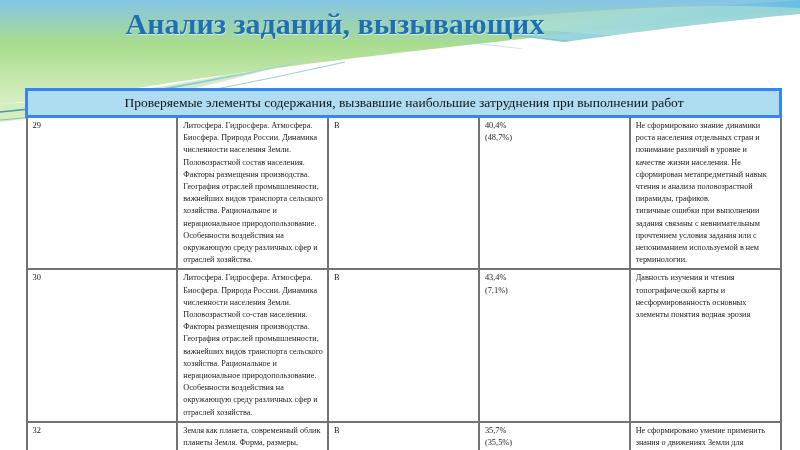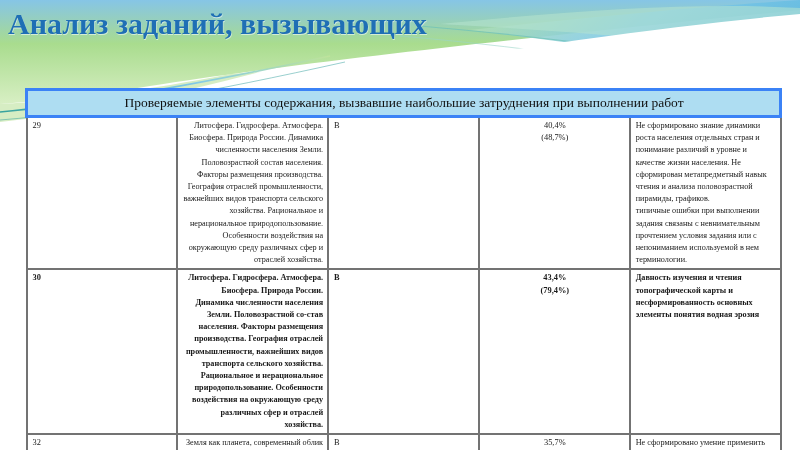--- a/index.html
+++ b/index.html
@@ -20,25 +20,25 @@
   #slide-bg {
     position: absolute;
     left: 0; top: 0;
     width: 800px; height: 450px;
     z-index: 0;
   }
 
   
   #title-block {
     position: absolute;
-    left: 8px;
+    left: 0;
     top: 4px;
     width: 670px;
     z-index: 3;
-    text-align: left;
+    text-align: center;
   }
   .title-line {
     font-family: "Liberation Serif", "DejaVu Serif", serif;
     font-weight: bold;
     font-size: 30px;
     line-height: 40px;
     letter-spacing: 0px;
     color: #1F6FB5;
     white-space: nowrap;
     text-shadow: 0.5px 0.5px 0 rgba(255,255,255,0.55);
@@ -76,35 +76,35 @@
 
   
   .cell {
     border: 2px solid #737373;
     font-size: 8.2px;
     line-height: 12.2px;
     color: #1a1a1a;
     background: #ffffff;
   }
   .cell.num     { width: 36px;  font-size: 8.4px; }
-  .cell.content { width: 180px; text-align: right; }
+  .cell.content { width: 180px; }
   .cell.level   { width: 52px;  font-size: 8.4px; }
-  .cell.percent { width: 72px;  font-size: 8.4px; text-align: center; }
+  .cell.percent { width: 72px;  font-size: 8.4px; }
   .cell.reason  { width: auto;  }
 
   .cell p {
     margin: 0;
     padding: 0;
   }
   .cell .pct-main { display: block; }
   .cell .pct-sub  { display: block; }
 
   
   tr.row-29 .cell { height: 98px; }
-  tr.row-30 .cell { height: 96px; font-weight: bold; }
+  tr.row-30 .cell { height: 96px; }
   tr.row-32 .cell { height: 110px; }
 </style>
 </head>
 <body>
 
 <svg id="slide-bg" viewBox="0 0 800 450" preserveAspectRatio="none" xmlns="http://www.w3.org/2000/svg">
   <defs>
     <linearGradient id="gLeft" x1="0" y1="0" x2="0" y2="1">
       <stop offset="0%" stop-color="#86C5E6"></stop>
       <stop offset="42%" stop-color="#A9DC8E"></stop>
@@ -165,21 +165,21 @@
           <p>Не сформировано знание динамики роста населения отдельных стран и понимание различий в уровне и качестве жизни населения. Не сформирован метапредметный навык чтения и анализа половозрастной пирамиды, графиков.</p>
           <p>типичные ошибки при выполнении задания связаны с невнимательным прочтением условия задания или с непониманием используемой в нем терминологии.</p>
         </td>
       </tr>
       <tr class="row-30">
         <td class="cell num">30</td>
         <td class="cell content">Литосфера. Гидросфера. Атмосфера. Биосфера. Природа России. Динамика численности населения Земли. Половозрастной со-став населения. Факторы размещения производства. География отраслей промышленности, важнейших видов транспорта сельского хозяйства. Рациональное и нерациональное природопользование. Особенности воздействия на окружающую среду различных сфер и отраслей хозяйства.</td>
         <td class="cell level">В</td>
         <td class="cell percent">
           <span class="pct-main">43,4%</span>
-          <span class="pct-sub">(79,4%)</span>
+          <span class="pct-sub">(7,1%)</span>
         </td>
         <td class="cell reason">
           <p>Давность изучения и чтения топографической карты и несформированность основных элементы понятия водная эрозия</p>
         </td>
       </tr>
       <tr class="row-32">
         <td class="cell num">32</td>
         <td class="cell content">Земля как планета, современный облик планеты Земля. Форма, размеры, движение Земли</td>
         <td class="cell level">В</td>
         <td class="cell percent">

